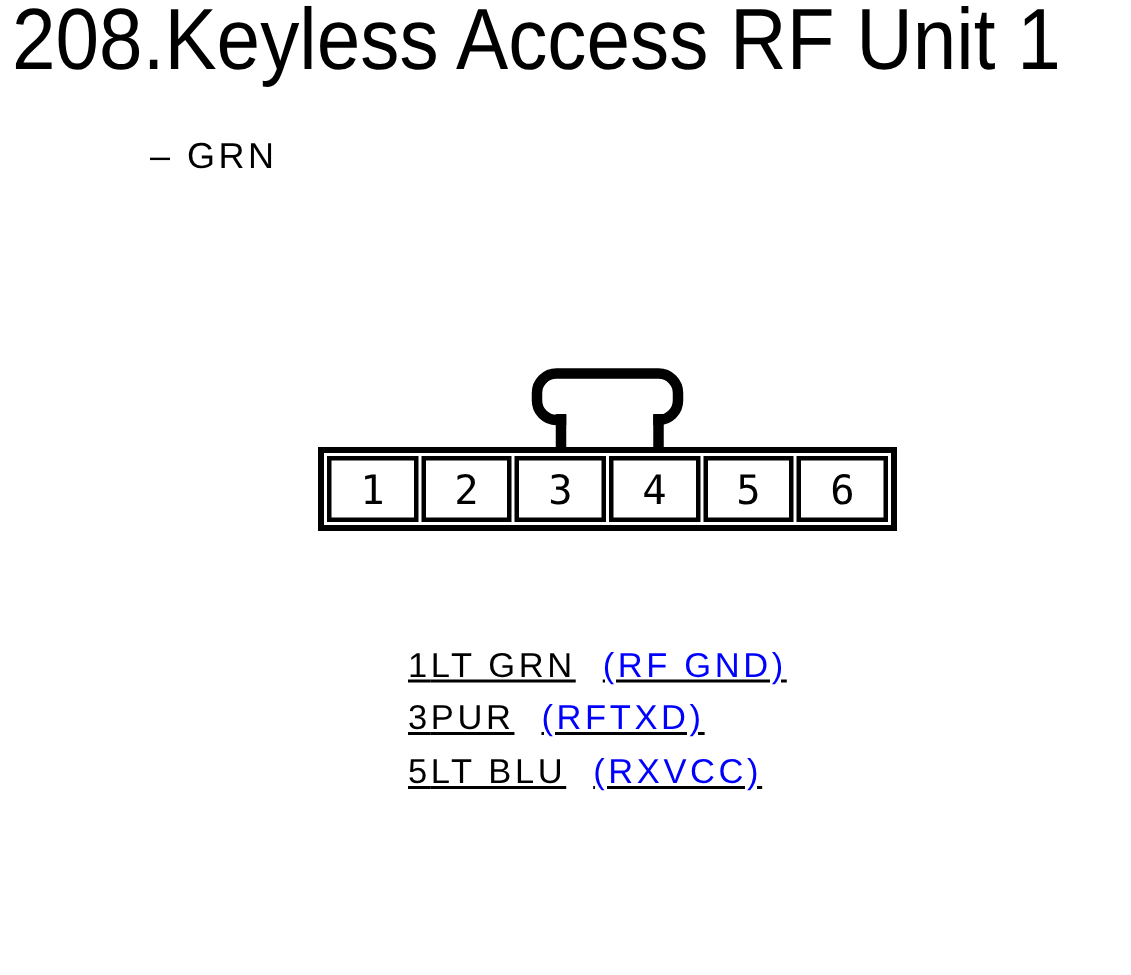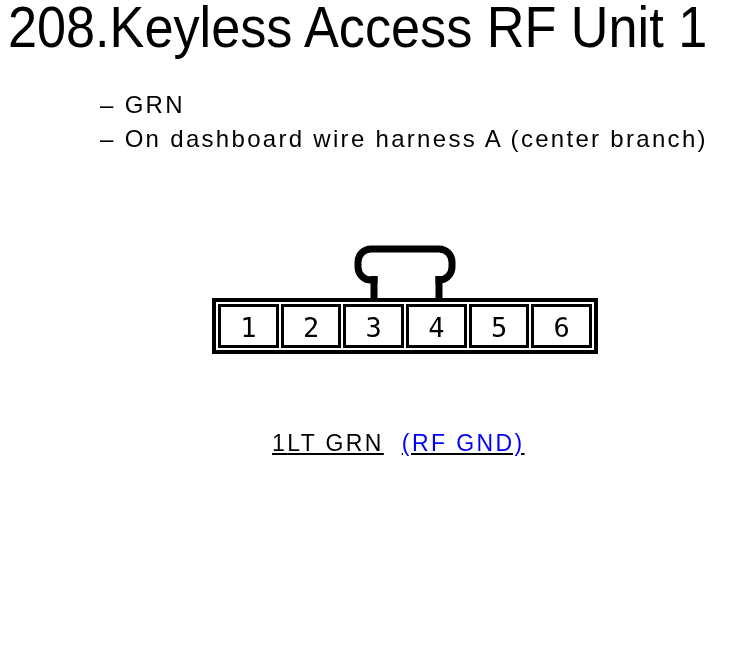--- a/index.html
+++ b/index.html
@@ -87,21 +87,20 @@
     margin-left: 18px;
   }
 </style>
 </head>
 <body>
 
 <h1 class="page-title">208.Keyless Access RF Unit 1</h1>
 
 <div class="notes">
   <div class="note-line"><span class="note-bullet">–</span><span>GRN</span></div>
-  <div class="note-line"><span class="note-bullet">–</span><span>On dashboard wire harness A (center branch)</span></div>
 </div>
 
 <div class="connector-figure">
   <svg class="connector-tab" viewBox="0 0 110 60" xmlns="http://www.w3.org/2000/svg">
     <rect x="6" y="4" width="94" height="31" rx="13" ry="13" fill="#ffffff" stroke="#000000" stroke-width="7"></rect>
     <rect x="25.5" y="30" width="58" height="10" fill="#ffffff" stroke="none"></rect>
     <path d="M22 31 V60 M87 31 V60" fill="none" stroke="#000000" stroke-width="7"></path>
   </svg>
 
   <div class="connector-body">
@@ -121,13 +120,15 @@
         <span class="pin-cell-label">5</span>
       </div>
     <div class="pin-cell">
         <span class="pin-cell-label">6</span>
       </div>
   </div>
 </div>
 
 <div class="pinout">
   <div class="pinout-row"><span>1</span><span>LT GRN</span><span class="pinout-signal">(RF GND)</span></div>
+  <div class="pinout-row"><span>3</span><span>PUR</span><span class="pinout-signal">(RFTXD)</span></div>
+  <div class="pinout-row"><span>5</span><span>LT BLU</span><span class="pinout-signal">(RXVCC)</span></div>
 </div>
 
 </body></html>

